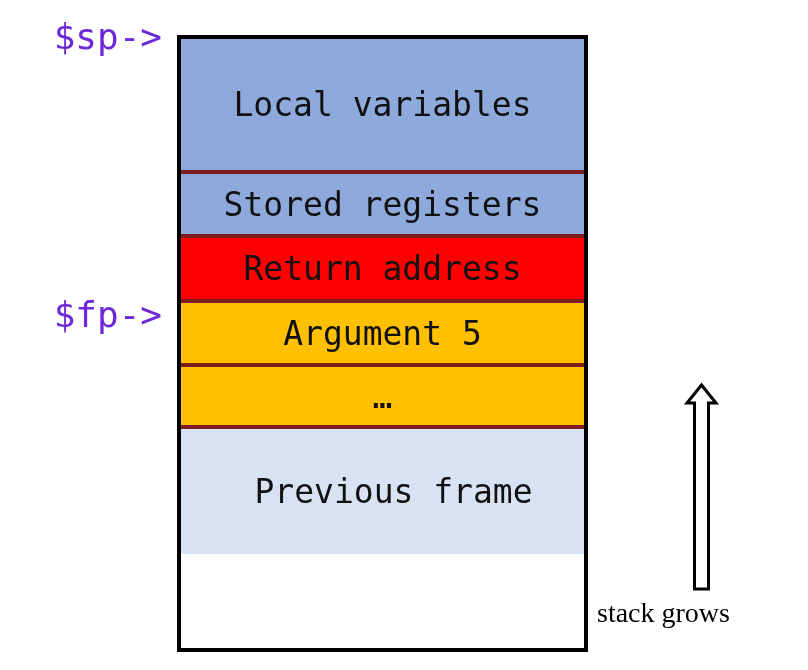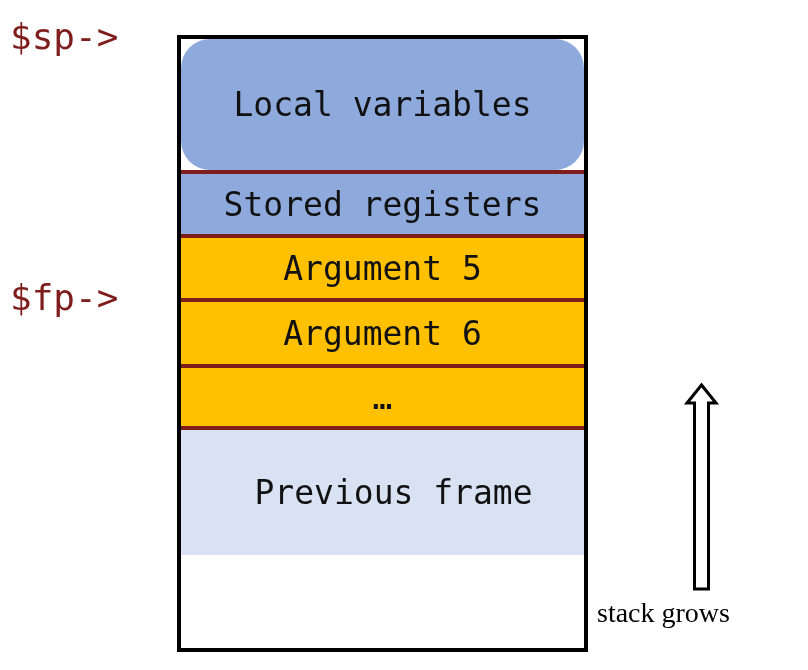--- a/index.html
+++ b/index.html
@@ -23,41 +23,41 @@
   .stack-row {
     display: flex;
     align-items: center;
     justify-content: center;
     font-size: 33px;
     color: #111;
     letter-spacing: 0px;
     flex: 0 0 auto;
   }
   .stack-row + .stack-row { border-top: 4px solid #7f1d1d; }
-  .r0 { height: 131px; border-radius: 29px; }
+  .r0 { height: 131px; }
   .r1 { height: 64px; }
   .r2 { height: 65px; }
   .r3 { height: 64px; }
   .r4 { height: 66px; }
   .r5 { height: 62px; }
   .r6 { height: 129px; padding-left: 22px; }
 
   
   .pointer-label {
     position: absolute;
     left: 10px;
     width: 152px;
-    text-align: left;
+    text-align: right;
     font-size: 36px;
-    color: #7f1d1d;
+    color: #6d28d9;
     line-height: 40px;
     white-space: pre;
   }
   .sp-label { top: 17px; }
-  .fp-label { top: 278px; }
+  .fp-label { top: 295px; }
 
   
   .grow-arrow {
     position: absolute;
     left: 682px; top: 381px;
     width: 40px; height: 212px;
   }
   .grow-caption {
     position: absolute;
     left: 597px; top: 597px;
@@ -70,22 +70,22 @@
 </head>
 <body>
 
 <div class="pointer-label sp-label">$sp-&gt;</div>
 
 <div class="pointer-label fp-label">$fp-&gt;</div>
 
 <div class="stack-box">
   <div class="stack-row r0" style="background-color: rgb(142, 169, 220);">Local variables</div>
   <div class="stack-row r1" style="background-color: rgb(142, 169, 220);">Stored registers</div>
+  <div class="stack-row r2" style="background-color: rgb(255, 0, 0);">Return address</div>
   <div class="stack-row r3" style="background-color: rgb(255, 192, 0); text-align: right;">Argument 5</div>
-  <div class="stack-row r4" style="background-color: rgb(255, 192, 0);">Argument 6</div>
   <div class="stack-row r5" style="background-color: rgb(255, 192, 0);">…</div>
   <div class="stack-row r6" style="background-color: rgb(217, 226, 243);">Previous frame</div>
 </div>
 
 <svg class="grow-arrow" viewBox="0 0 40 212">
   <polygon points="19.5,4 5,22 12.5,22 12.5,208 26.5,208 26.5,22 34,22" fill="#ffffff" stroke="#000000" stroke-width="3" stroke-linejoin="miter"></polygon>
 </svg>
 
 <div class="grow-caption">stack grows</div>
 

